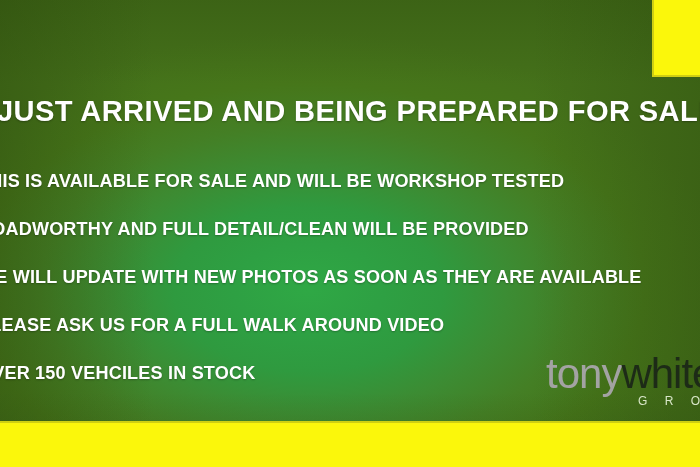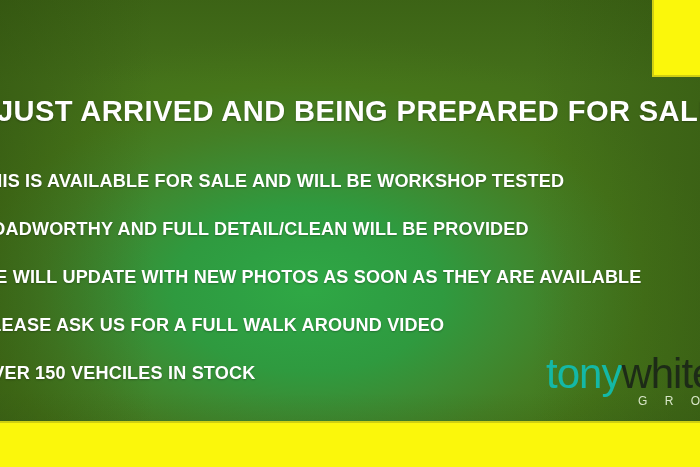--- a/index.html
+++ b/index.html
@@ -119,21 +119,21 @@
     height: 66px;
     overflow: hidden;
   }
   .logo-word {
     font-size: 42px;
     line-height: 44px;
     font-weight: normal;
     letter-spacing: -1px;
     white-space: nowrap;
   }
-  .logo-tony { color: #14b8a6; }
+  .logo-tony { color: #a3a3a3; }
   .logo-white { color: #1d2b17; }
   .logo-group {
     margin-top: -2px;
     margin-left: 92px;
     font-size: 12px;
     letter-spacing: 7px;
     color: #d8e6c8;
     white-space: nowrap;
   }
 </style>

